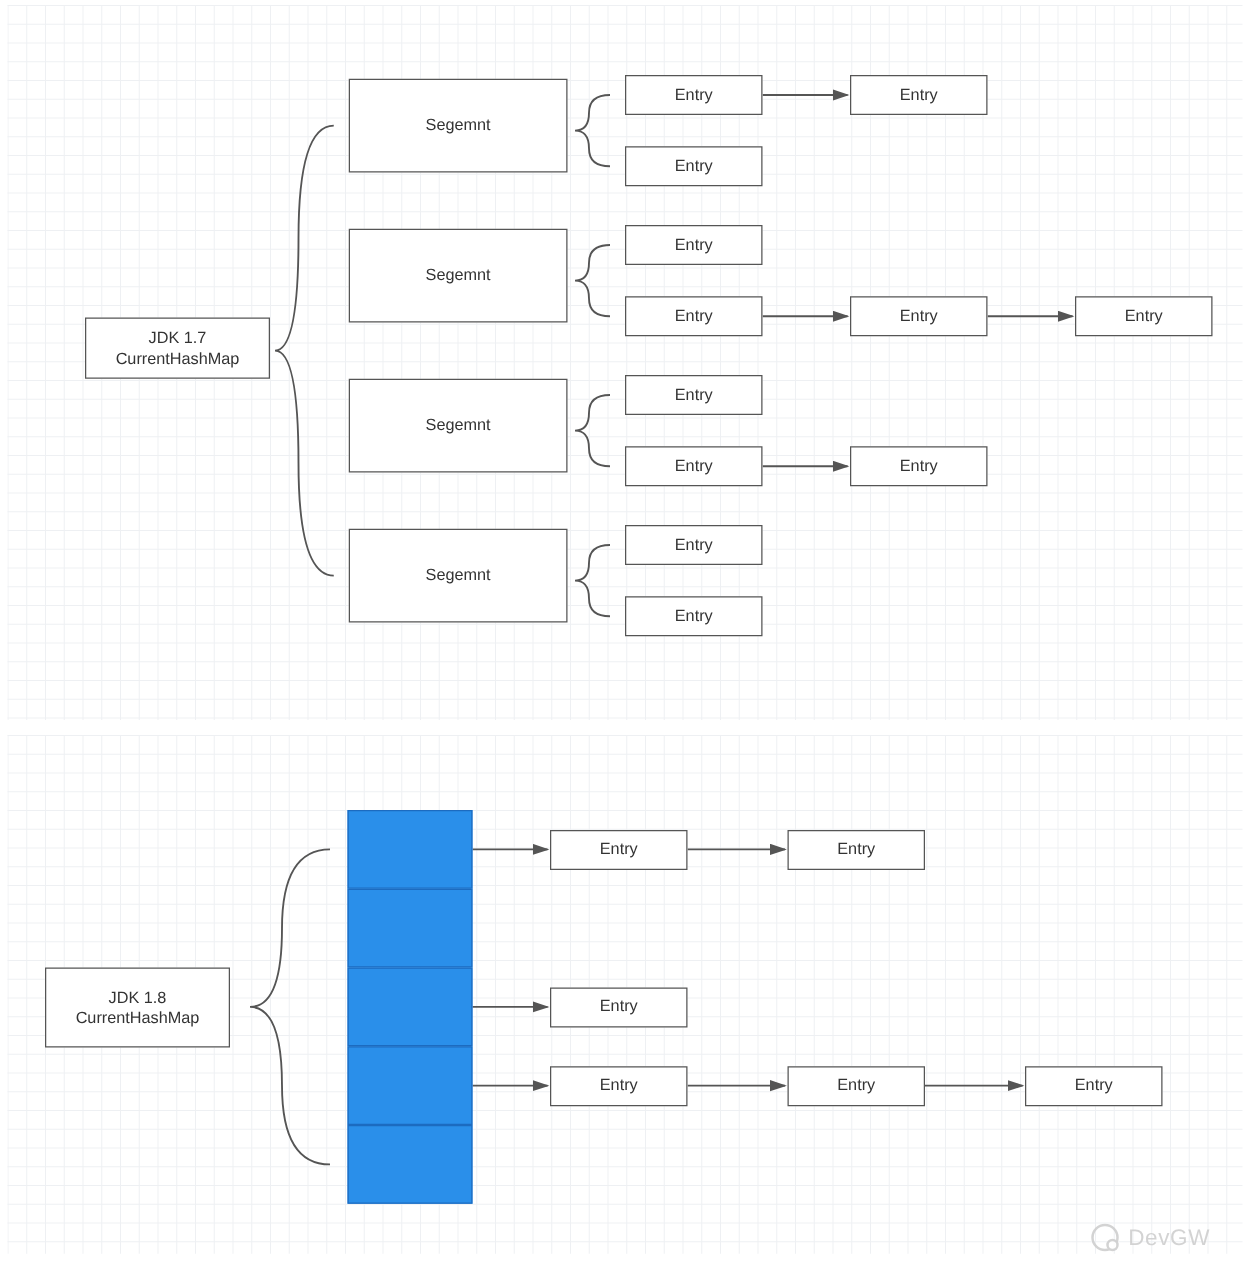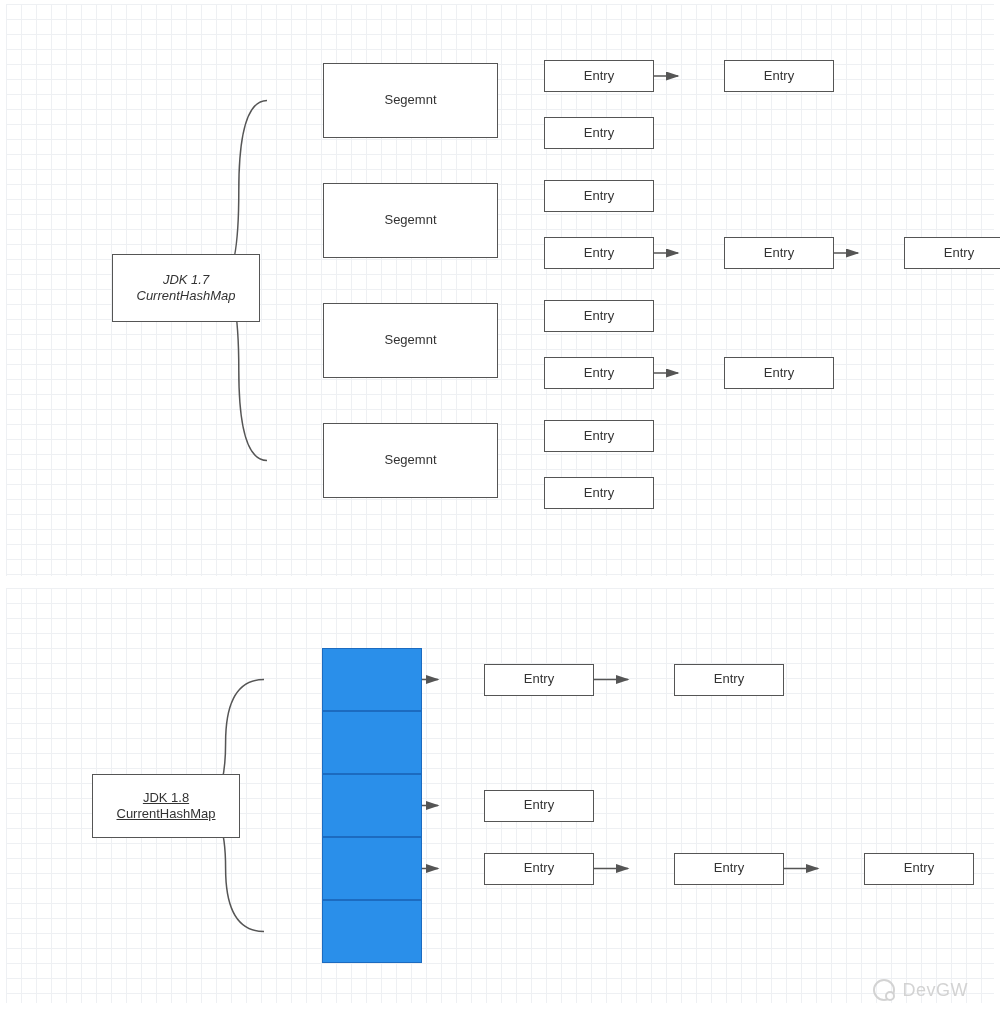--- a/index.html
+++ b/index.html
@@ -30,25 +30,24 @@
     position: absolute;
     border: 1.5px solid #555;
     background: #fff;
     display: flex;
     align-items: center;
     justify-content: center;
     text-align: center;
     line-height: 1.25;
     padding: 2px 6px;
     white-space: pre-line;
-    margin-left: 44px;
   }
   .seg { width: 175px; height: 75px; }
   .entry { width: 110px; height: 32px; }
-  .root17 { width: 148px; height: 68px; font-style: italic; }
+  .root17 { width: 148px; height: 49px; }
   .root18 { width: 148px; height: 64px; }
   .blue { background: #2A8FEA; border: 1px solid #1c6bc0; }
 
   .watermark {
     position: absolute; right: 32px; bottom: 8px;
     color: #ccc; font-size: 18px; letter-spacing: 0.5px;
     display: flex; align-items: center; gap: 8px;
     opacity: 0.85;
   }
   .wm-icon {
@@ -111,21 +110,21 @@
       <path d="M 264 679.5
      Q 225.6 679.5 225.6 742.5
      Q 225.6 805.5 200 805.5
      Q 225.6 805.5 225.6 868.5
      Q 225.6 931.5 264 931.5" stroke="#555" fill="none" stroke-width="1.5"></path>
     </svg>
 
   <div class="box root17" style="left:68px; top:254px;">JDK 1.7
 CurrentHashMap</div>
 
-  <div class="box root18" style="left:48px; top:774px;text-decoration:underline;">JDK 1.8
+  <div class="box root18" style="left:36px; top:774px;">JDK 1.8
 CurrentHashMap</div>
 
   <div id="dyn">
       <div class="box seg" style="left: 279px; top: 63px; width: 175px; height: 75px;">Segemnt</div>
       <div class="box entry" style="left: 500px; top: 60px; width: 110px; height: 32px;">Entry</div>
       <div class="box entry" style="left: 680px; top: 60px; width: 110px; height: 32px;">Entry</div>
       <div class="box entry" style="left: 500px; top: 117px; width: 110px; height: 32px;">Entry</div>
       <div class="box seg" style="left: 279px; top: 183px; width: 175px; height: 75px;">Segemnt</div>
       <div class="box entry" style="left: 500px; top: 180px; width: 110px; height: 32px;">Entry</div>
       <div class="box entry" style="left: 500px; top: 237px; width: 110px; height: 32px;">Entry</div>

